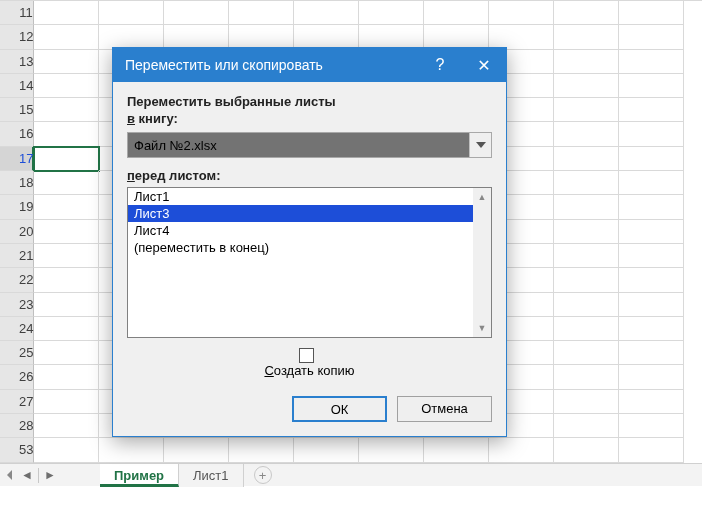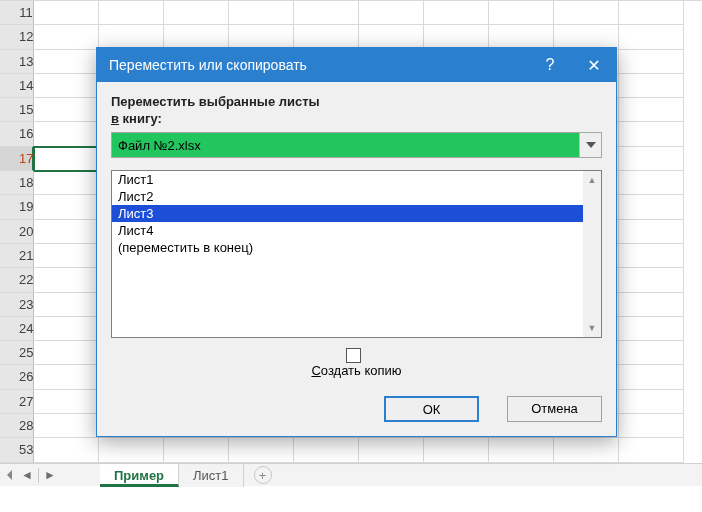--- a/index.html
+++ b/index.html
@@ -30,21 +30,21 @@
     border-bottom: 1px solid #d9d9d9;
     text-align: center;
     line-height: 23px;
     color: #404040;
     font-size: 13px;
     padding-left: 19px;
   }
   .rowhdr.active {
     background: #d5d5d5;
     border-right: 2px solid #217346;
-    color: #c2410c;
+    color: #1d4ed8;
   }
   .cell {
     border-right: 1px solid #d9d9d9;
     border-bottom: 1px solid #d9d9d9;
   }
   .cell.activecell {
     outline: 2px solid #217346;
     outline-offset: -1px;
   }
   
@@ -97,22 +97,22 @@
     color: #888;
     border: 1px solid #c8c8c8;
     border-radius: 50%;
     width: 18px; height: 18px;
     margin: 2px 0 0 10px;
     font-size: 13px;
   }
   
   .dialog {
     position: absolute;
-    left: 96px; top: 47px;
-    width: 521px;
+    left: 112px; top: 47px;
+    width: 395px;
     height: 390px;
     border: 1px solid #2a7fce;
     box-shadow: 0 5px 20px rgba(0,0,0,.35);
     background: #f0f0f0;
     display: flex;
     flex-direction: column;
   }
   .titlebar {
     height: 34px;
     background: #2a7fce;
@@ -133,21 +133,21 @@
     flex: 1;
     padding: 12px 14px 14px 14px;
     display: flex;
     flex-direction: column;
   }
   .label { font-size: 13px; color: #222; margin-bottom: 2px; font-weight: bold; }
   .underline { text-decoration: underline; }
   .combo {
     height: 26px;
     border: 1px solid #a8a8a8;
-    background: #22c55e;
+    background: #737373;
     display: flex;
     align-items: center;
     padding: 0 6px;
     margin-top: 4px;
     margin-bottom: 10px;
     position: relative;
     font-size: 13px;
   }
   .combo .dropbtn {
     position: absolute;
@@ -207,21 +207,21 @@
   }
   .chk {
     width: 15px; height: 15px;
     border: 1px solid #555;
     background: #fff;
     margin-right: 6px;
   }
   .btnrow {
     display: flex;
     justify-content: flex-end;
-    gap: 28px;
+    gap: 10px;
     margin-top: 18px;
   }
   .btn {
     width: 95px; height: 26px;
     border: 1px solid #a0a0a0;
     background: #efefef;
     text-align: center;
     line-height: 24px;
     font-size: 13px;
   }
@@ -473,24 +473,24 @@
     <div class="label">Переместить выбранные листы</div>
     <div class="label"><span class="underline">в</span><span> книгу:</span></div>
     <div class="combo">
       <span>Файл №2.xlsx</span>
       <div class="dropbtn">
         <svg width="10" height="6" viewBox="0 0 10 6">
             <path d="M0 0 L5 6 L10 0 Z" fill="#555"></path>
           </svg>
       </div>
     </div>
+    <div class="label"><span class="underline">п</span><span>еред листом:</span></div>
     <div class="listbox">
       <div class="listitems" id="listitems">
           <div class="li">Лист1</div>
-          <div class="li">Лист2</div>
           <div class="li sel">Лист3</div>
           <div class="li">Лист4</div>
           <div class="li">(переместить в конец)</div>
         </div>
       <div class="scroll">
         <div class="arrow up">▲</div>
         <div class="arrow down">▼</div>
       </div>
     </div>
     <div class="chkrow">

